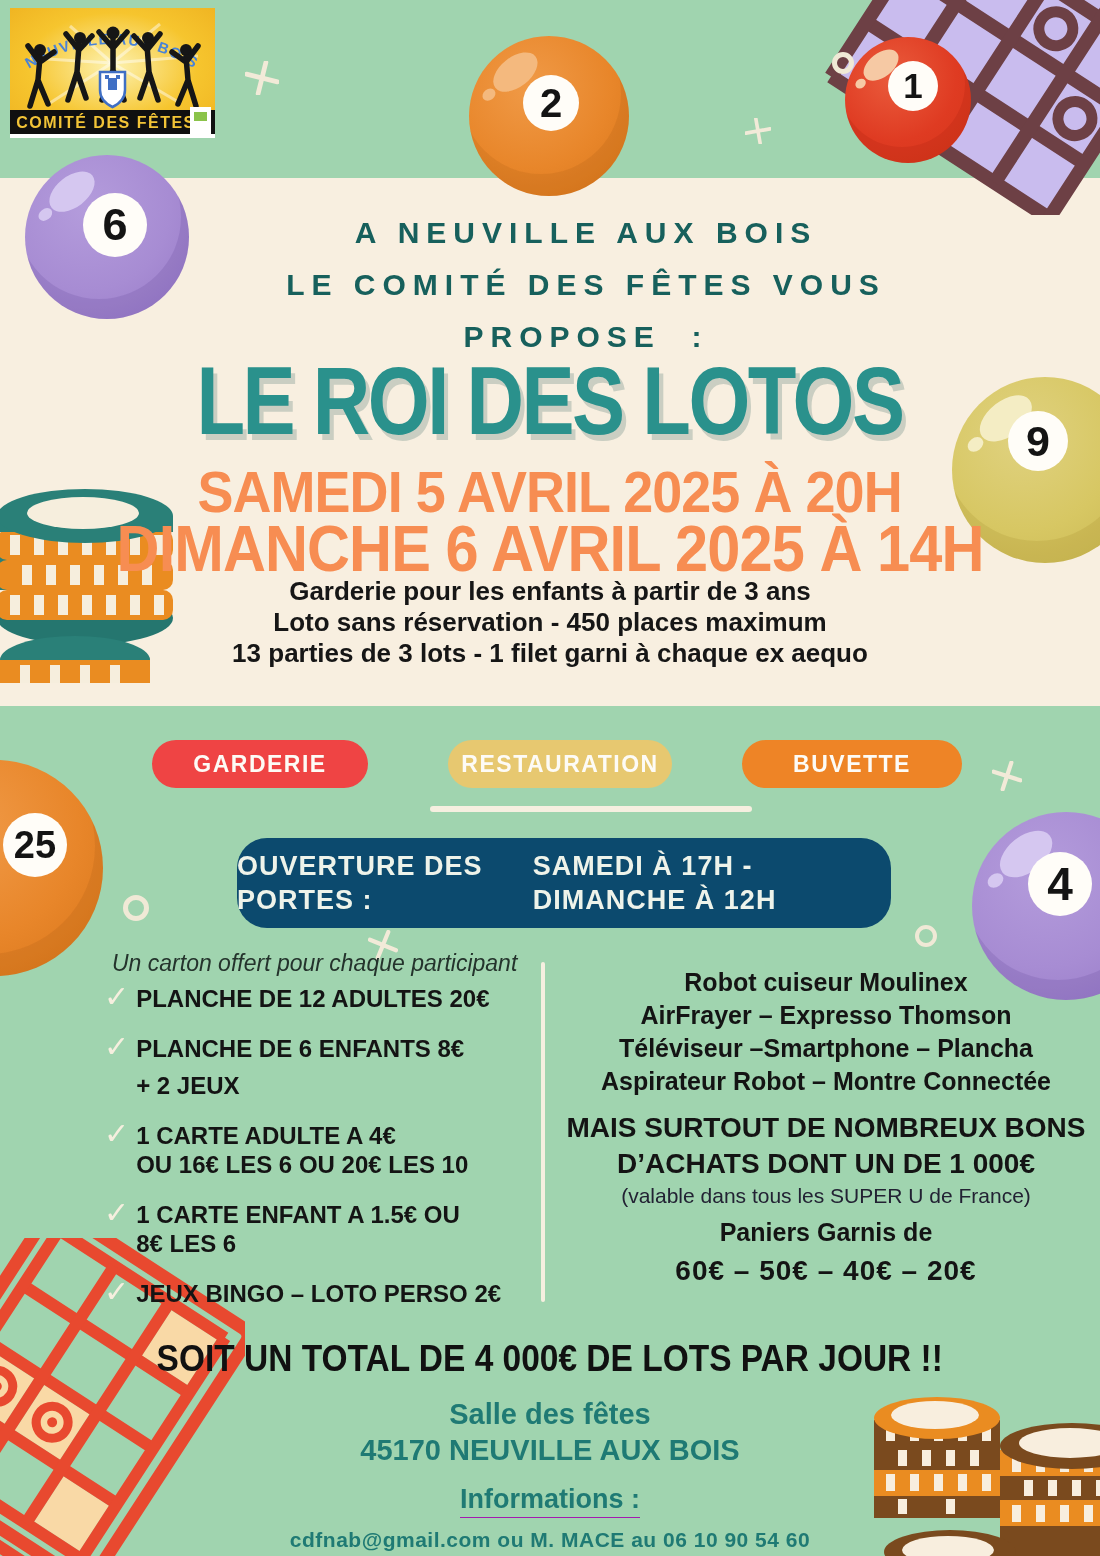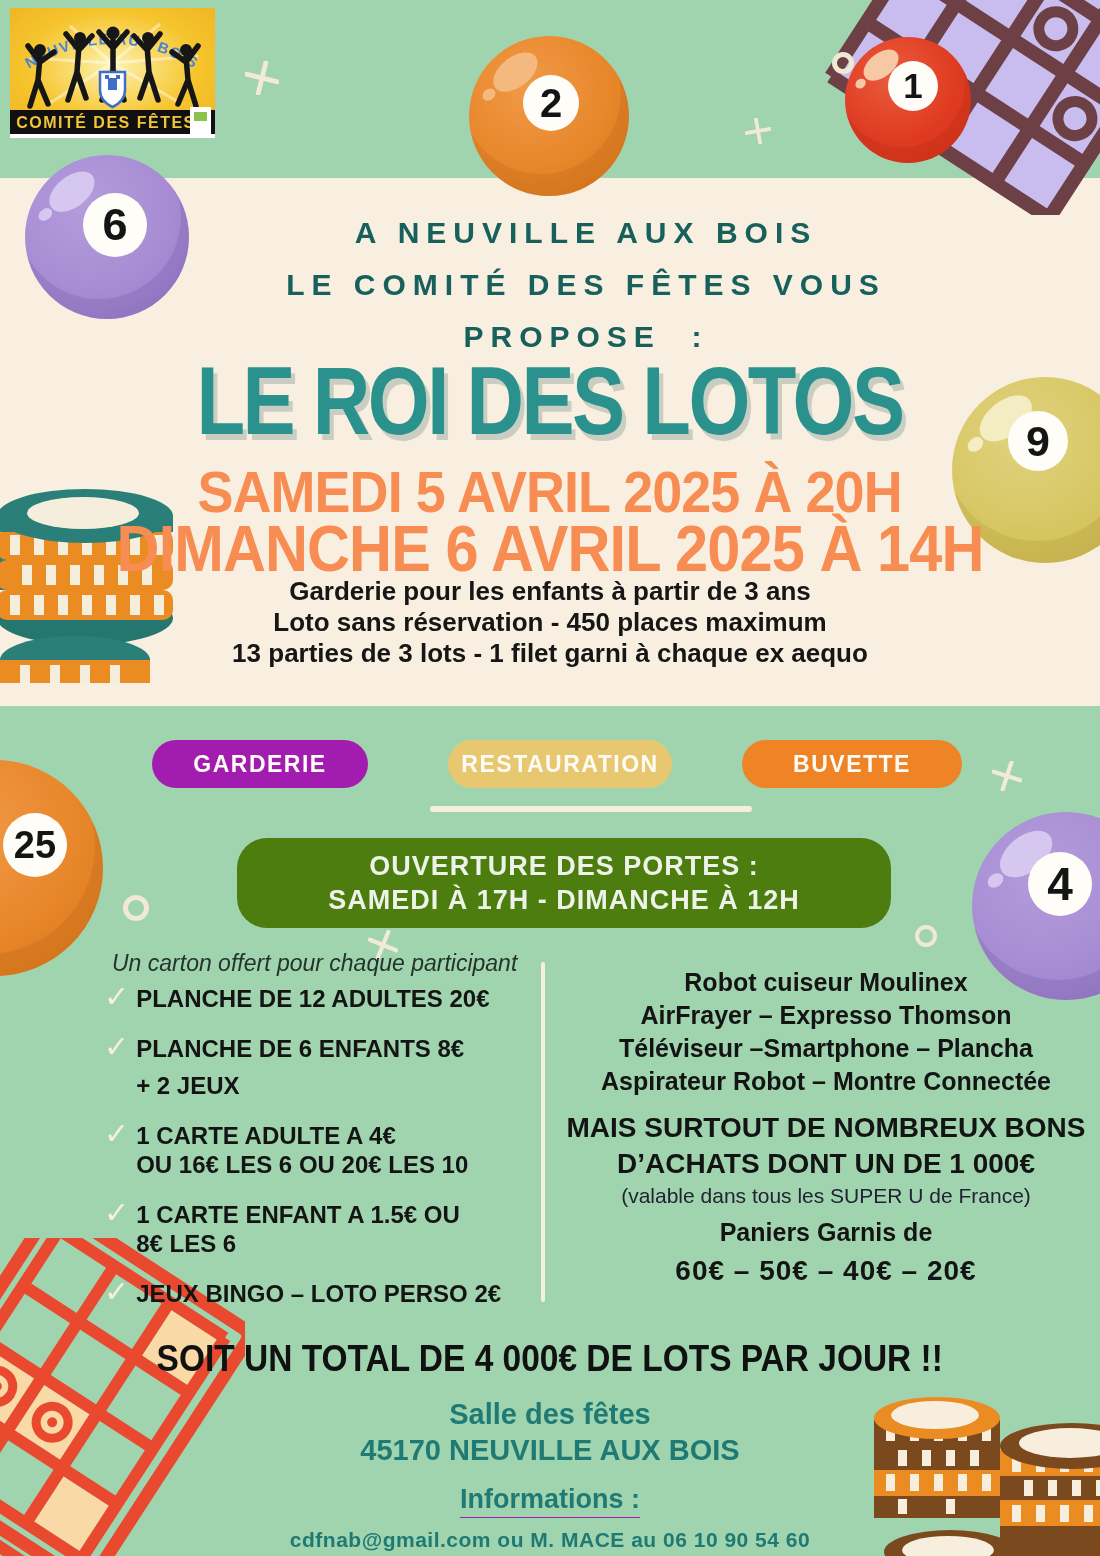--- a/index.html
+++ b/index.html
@@ -34,23 +34,23 @@
   .title{color:#2a918c;font-weight:bold;font-size:97px;letter-spacing:-3px;
     text-shadow:5px 6px 0 rgba(40,90,85,0.22);white-space:nowrap;}
   .cond{display:inline-block;transform:scaleX(.82);transform-origin:50% 50%;white-space:nowrap;}
   .cond93{display:inline-block;transform:scaleX(.93);transform-origin:50% 50%;white-space:nowrap;}
   .date{color:#f78d52;font-weight:bold;letter-spacing:-1px;white-space:nowrap;}
   .details{color:#161616;font-weight:bold;font-size:26px;line-height:31px;}
 
   .pill{top:740px;height:48px;border-radius:26px;color:#fdfbf6;font-weight:bold;font-size:23px;
     letter-spacing:1.5px;display:flex;align-items:center;justify-content:center;}
   .divider{left:430px;top:806px;width:322px;height:6px;border-radius:3px;background:#f6efe0;}
-  .openbox{left:237px;top:838px;width:654px;height:90px;border-radius:30px;background:#4d7c0f;
+  .openbox{left:237px;top:838px;width:654px;height:90px;border-radius:30px;background:#0c4a6e;
     color:#eef3ea;font-weight:bold;font-size:27px;line-height:34px;letter-spacing:1px;
-    display:flex;flex-direction:column;align-items:center;justify-content:center;}
+    display:flex;flex-direction:row;align-items:center;justify-content:center;}
 
   .intro{left:112px;top:950px;width:460px;font-style:italic;font-size:23px;color:#24332c;}
   .checklist{left:104px;top:984px;width:445px;display:flex;flex-direction:column;gap:21px;}
   .chk-item{display:flex;align-items:flex-start;}
   .chk-mark{color:#f6efdf;font-size:30px;font-weight:bold;line-height:26px;margin-right:7px;flex:0 0 auto;}
   .chk-text{color:#141414;font-weight:bold;font-size:24px;line-height:29px;}
   .vsep{left:541px;top:962px;width:4px;height:340px;border-radius:2px;background:#f6efe0;}
 
   .rightcol{left:548px;top:966px;width:556px;text-align:center;color:#141414;}
   .prize-line{font-weight:bold;font-size:25px;line-height:33px;}
@@ -322,21 +322,21 @@
   <div class="abs ctr z5" style="top:512px;">
     <span class="date cond93" style="font-size:64px;">DIMANCHE 6 AVRIL 2025 À 14H</span>
   </div>
 
   <div class="abs ctr details z5" style="top:576px;">
     <div>Garderie pour les enfants à partir de 3 ans</div>
     <div>Loto sans réservation - 450 places maximum</div>
     <div>13 parties de 3 lots - 1 filet garni à chaque ex aequo</div>
   </div>
 
-  <div class="abs pill z3" style="left:152px;width:216px;background:#a21caf;">
+  <div class="abs pill z3" style="left:152px;width:216px;background:#ef4444;">
     <span>GARDERIE</span>
   </div>
   <div class="abs pill z3" style="left:742px;width:220px;background:#ee8426;">
     <span>BUVETTE</span>
   </div>
   <div class="abs pill z3" style="left:448px;width:224px;background:#e7c870;">
     <span>RESTAURATION</span>
   </div>
 
   <div class="abs divider z3"></div>

